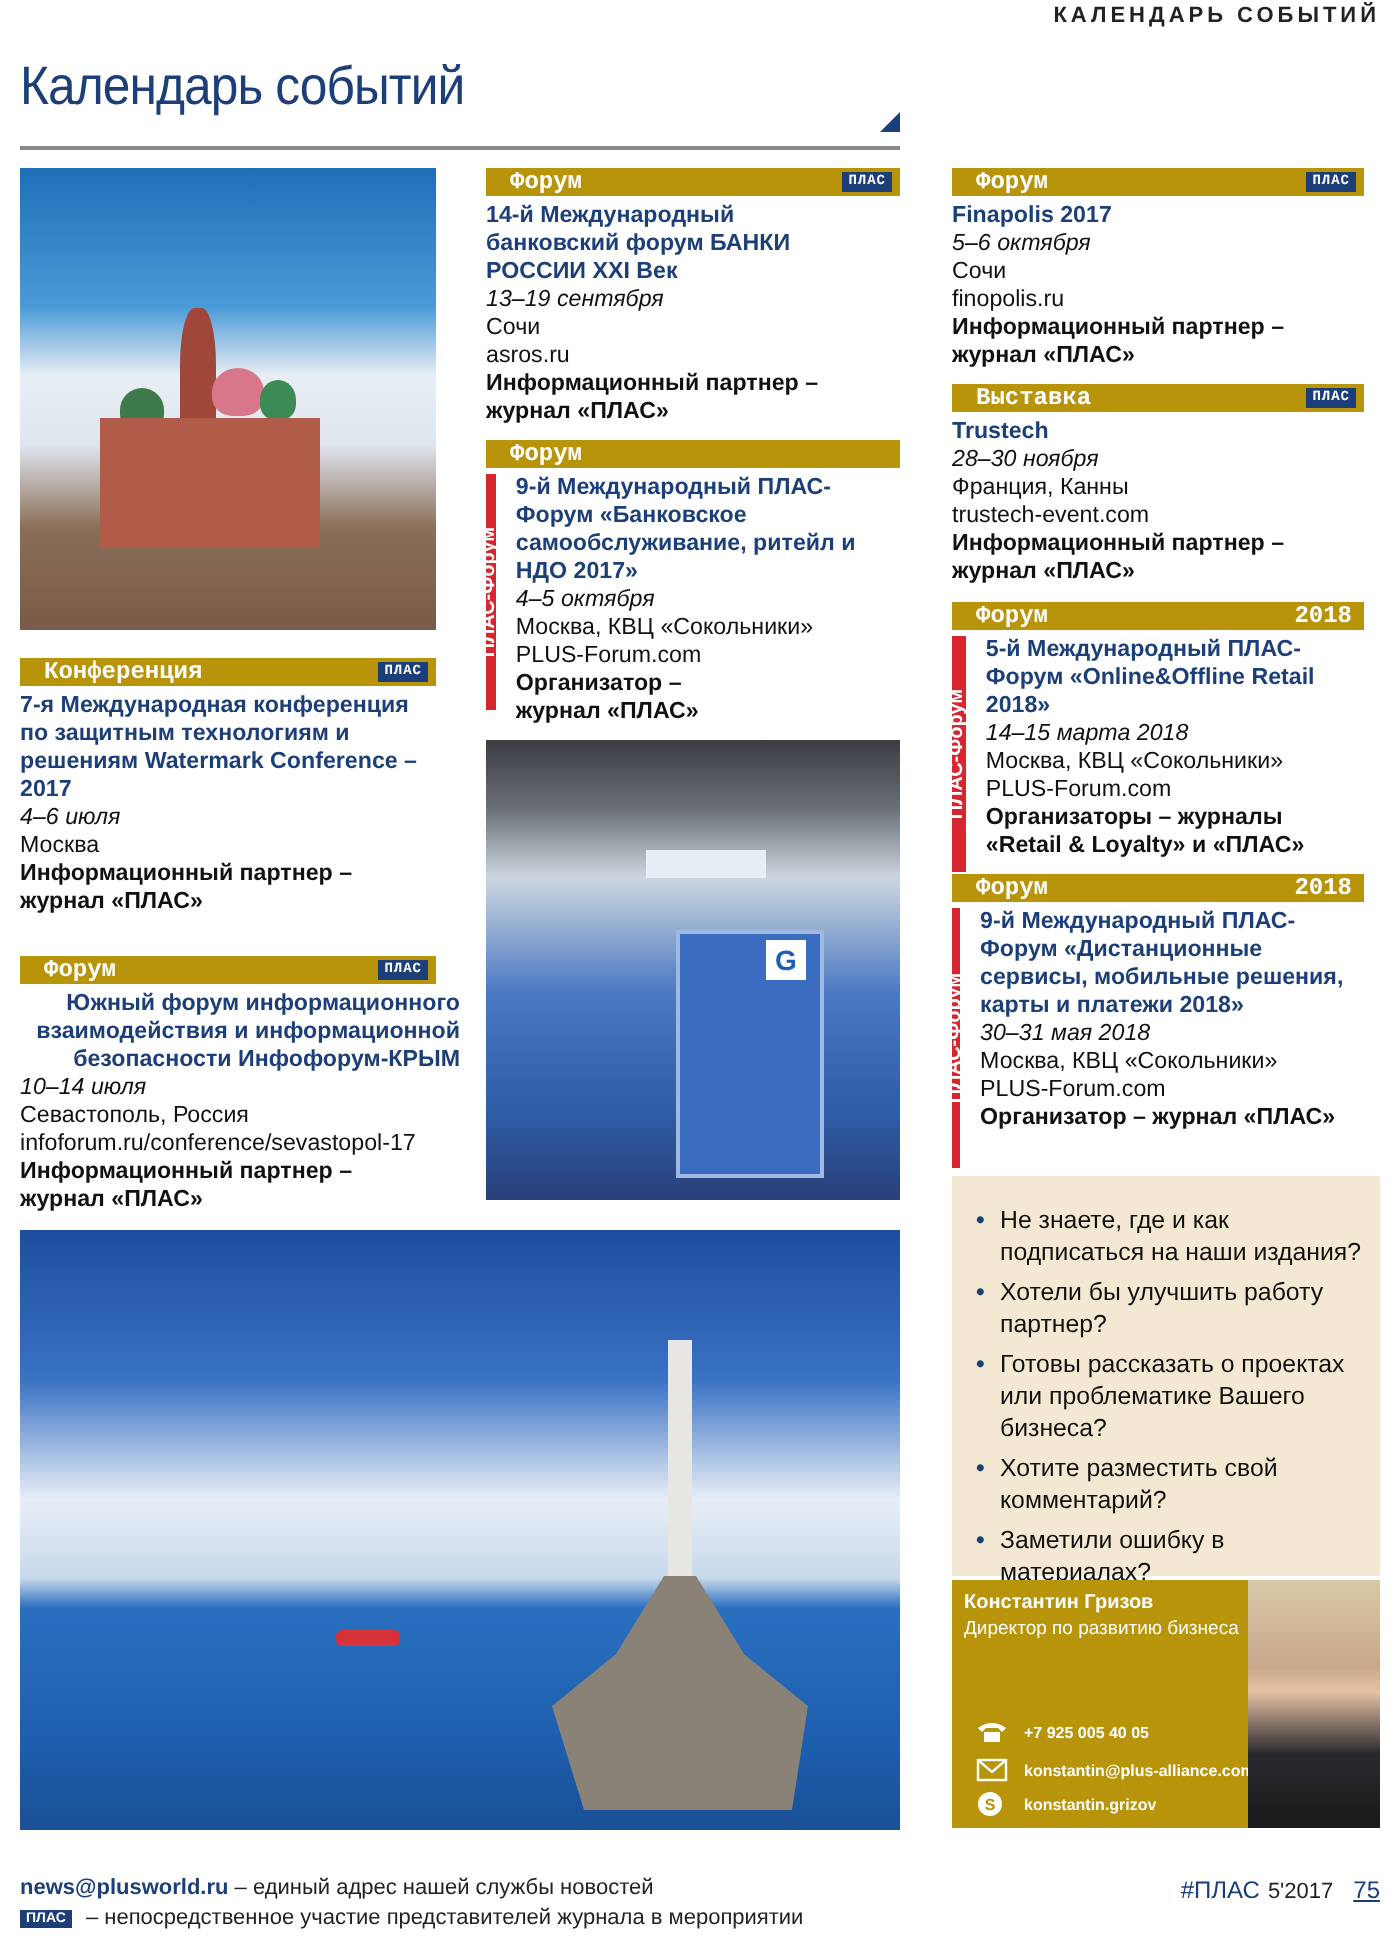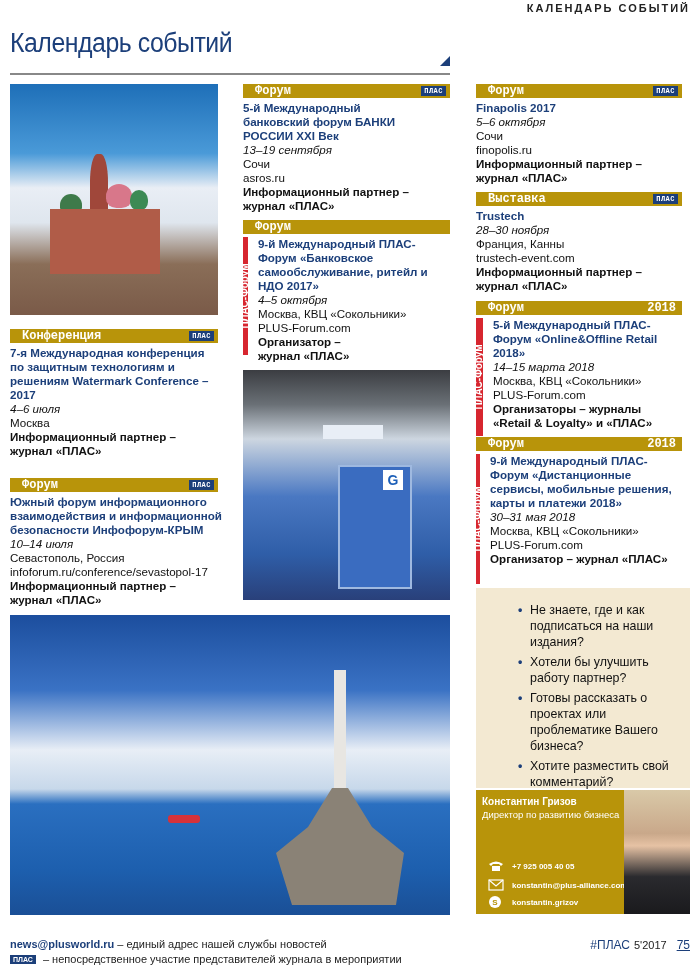--- a/index.html
+++ b/index.html
@@ -25,21 +25,21 @@
   .photo-moscow{left:10px;top:84px;width:208px;height:231px;background:linear-gradient(180deg,#1e6fb8 0%,#4a9ad8 30%,#e9eef5 45%,#dfe6ee 60%,#8a6e58 78%,#7a5a48 100%);}
   .photo-expo{left:243px;top:370px;width:207px;height:230px;background:linear-gradient(180deg,#3b3d42 0%,#6a7076 15%,#cdd6e0 30%,#4a78c2 55%,#2f5ea8 80%,#29407a 100%);}
   .photo-crimea{left:10px;top:615px;width:440px;height:300px;background:linear-gradient(180deg,#1c4e9e 0%,#3a72c4 25%,#e8eef6 45%,#c7d8ea 58%,#2a6fc0 63%,#1d5fae 85%,#1a4f96 100%);}
   .column{position:absolute;}
   .column-shaft{left:324px;top:670px;width:12px;height:120px;background:#e8e6e2;}
   .rock{left:255px;top:780px;width:160px;height:130px;background:#8a8276;clip-path:polygon(20% 100%,10% 60%,30% 40%,45% 10%,55% 10%,70% 40%,90% 60%,85% 100%);}
   .boat{left:168px;top:815px;width:32px;height:8px;background:#d6323a;border-radius:3px;}
   .dome{position:absolute;border-radius:50% 50% 40% 40%;}
   .faq{left:476px;top:588px;width:214px;height:200px;background:#f3e9d2;}
   .faq ul{margin:0;padding:14px 8px 0 24px;list-style:none;}
-  .faq li{position:relative;font-size:12.4px;line-height:16px;margin-bottom:4px;color:#111;margin-left:30px;}
+  .faq li{position:relative;font-size:12.4px;line-height:16px;margin-bottom:4px;color:#111;}
   .faq li:before{content:"•";position:absolute;left:-12px;color:#1c3f7a;font-weight:bold;}
   .contact{left:476px;top:790px;width:214px;height:124px;background:#b8940a;color:#fff;}
   .c-name{position:absolute;left:6px;top:6px;font-size:10px;font-weight:bold;}
   .c-role{position:absolute;left:6px;top:19px;font-size:9.5px;}
   .c-row{position:absolute;left:12px;font-size:8px;font-weight:bold;display:flex;align-items:center;}
   .c-row .ic{width:16px;height:12px;margin-right:8px;display:inline-block;}
   .c-photo{position:absolute;right:0;top:0;width:66px;height:124px;background:linear-gradient(180deg,#d9c9a8 0%,#c9a88a 35%,#e6c2a4 45%,#2a2a2e 70%,#1a1a1d 100%);}
   .footer1{left:10px;top:938px;font-size:11px;color:#222;}
   .footer2{left:10px;top:953px;font-size:11px;color:#222;}
   .link{color:#1c3f7a;font-weight:bold;}
@@ -76,35 +76,35 @@
     <div class="strong">Информационный партнер – журнал «ПЛАС»</div>
   </div>
 </div>
 
 <div class="card" style="left:10px;top:478px;width:208px;">
   <div class="bar">
     <span>Форум</span>
     <span class="badge">ПЛАС</span>
   </div>
   <div class="body">
-    <div class="ttl" style="width:220px;">Южный форум информационного взаимодействия и информационной безопасности Инфофорум-КРЫМ</div>
+    <div class="ttl" style="width:220px;text-align:right;">Южный форум информационного взаимодействия и информационной безопасности Инфофорум-КРЫМ</div>
     <div class="date">10–14 июля</div>
     <div>Севастополь, Россия</div>
     <div>infoforum.ru/conference/sevastopol-17</div>
     <div class="strong">Информационный партнер – журнал «ПЛАС»</div>
   </div>
 </div>
 
 <div class="card" style="left:243px;top:84px;width:207px;">
   <div class="bar">
     <span>Форум</span>
     <span class="badge">ПЛАС</span>
   </div>
   <div class="body">
-    <div class="ttl" style="width:160px;">5-й Международный банковский форум БАНКИ РОССИИ XXI Век</div>
+    <div class="ttl" style="width:160px;">14-й Международный банковский форум БАНКИ РОССИИ XXI Век</div>
     <div class="date">13–19 сентября</div>
     <div>Сочи</div>
     <div>asros.ru</div>
     <div class="strong" style="width:180px;">Информационный партнер – журнал «ПЛАС»</div>
   </div>
 </div>
 
 <div class="card" style="left:243px;top:220px;width:207px;">
   <div class="bar">
     <span>Форум</span>

